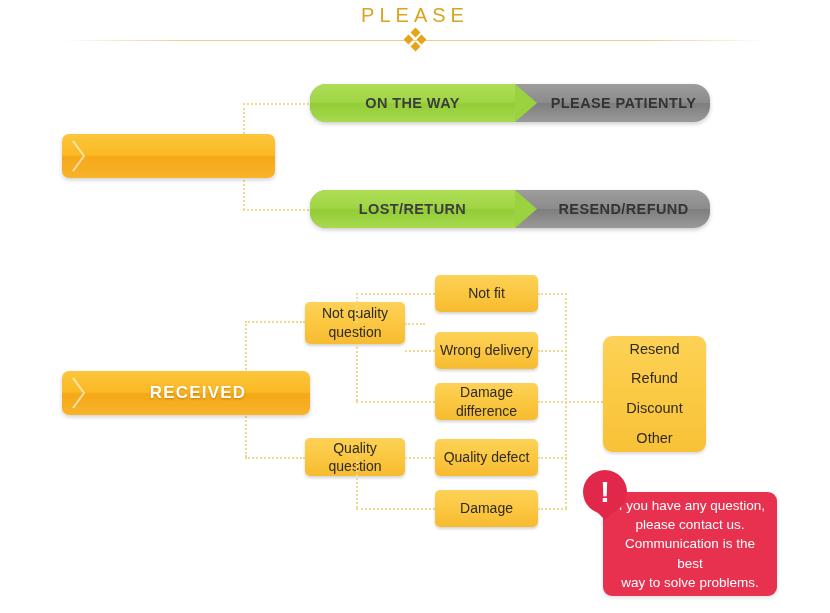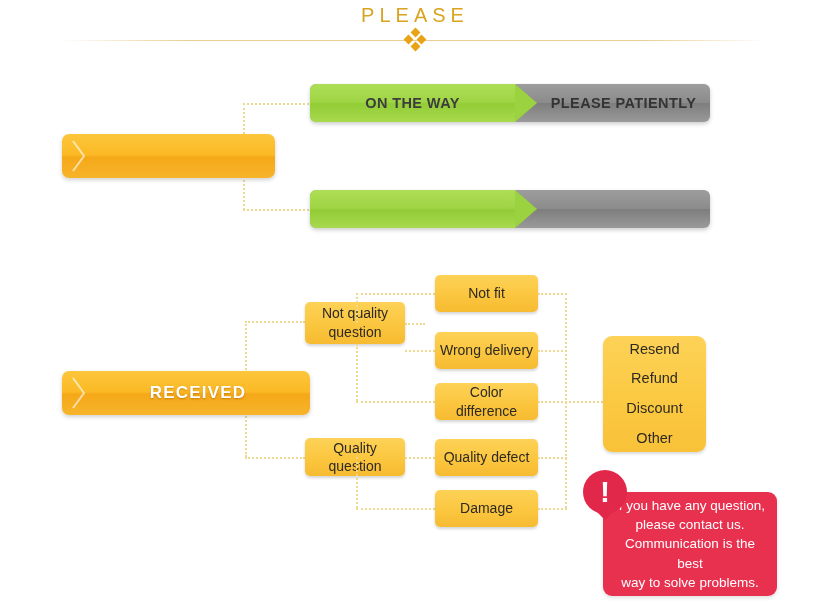--- a/index.html
+++ b/index.html
@@ -92,21 +92,21 @@
     font-weight: bold;
     font-size: 17px;
     letter-spacing: 1.2px;
     text-shadow: 0 1px 2px rgba(160,90,0,0.55);
   }
 
   
   .statusbar {
     position: absolute;
     height: 38px;
-    border-radius: 6px;
+    border-radius: 16px;
     box-shadow: 0 2px 4px rgba(0,0,0,0.2);
     overflow: hidden;
     background: linear-gradient(to bottom, #9d9d9d 0%, #8b8b8b 50%, #7e7e7e 51%, #9a9a9a 100%);
   }
   .statusbar .green {
     position: absolute;
     left: 0;
     top: 0;
     height: 38px;
     background: linear-gradient(to bottom, #aede55 0%, #9fd545 48%, #92cc36 52%, #a8da4e 100%);
@@ -254,20 +254,22 @@
     <div class="lbl-right" style="left:227px; width:173px;">PLEASE PATIENTLY WAIT</div>
   </div>
 
   <div class="statusbar" style="left:310px; top:190px; width:400px;">
     <div class="green" style="width:205px;"></div>
     <div class="greenpoint" style="left:205px;">
       <svg width="22" height="38" viewBox="0 0 22 38">
         <path d="M0 0 L22 19 L0 38 Z" fill="#9bd23f"></path>
       </svg>
     </div>
+    <div class="lbl-left" style="left:0; width:205px;">LOST/RETURN</div>
+    <div class="lbl-right" style="left:227px; width:173px;">RESEND/REFUND</div>
   </div>
 
   <div class="conn-v" style="left:245px; top:321px; height:136px;"></div>
   <div class="conn-h" style="left:245px; top:393px; width:22px;"></div>
   <div class="conn-h" style="left:245px; top:321px; width:60px;"></div>
   <div class="conn-h" style="left:245px; top:457px; width:60px;"></div>
 
   <div class="banner" style="left:62px; top:371px; width:248px;">
     <span class="chev">
       <svg width="14" height="32" viewBox="0 0 14 32">
@@ -289,21 +291,21 @@
   <div class="conn-h" style="left:356px; top:401px; width:79px;"></div>
 
   <div class="conn-v" style="left:356px; top:457px; height:51px;"></div>
   <div class="conn-h" style="left:405px; top:457px; width:30px;"></div>
   <div class="conn-h" style="left:356px; top:508px; width:79px;"></div>
 
   <div class="node" style="left:435px; top:275px; width:103px; height:37px;">Not fit</div>
 
   <div class="node" style="left:435px; top:332px; width:103px; height:37px;">Wrong delivery</div>
 
-  <div class="node" style="left:435px; top:383px; width:103px; height:37px;">Color difference</div>
+  <div class="node" style="left:435px; top:383px; width:103px; height:37px;">Damage difference</div>
 
   <div class="node" style="left:435px; top:490px; width:103px; height:37px;">Damage</div>
 
   <div class="node" style="left:435px; top:439px; width:103px; height:37px;">Quality defect</div>
 
   <div class="conn-v" style="left:565px; top:293px; height:215px;"></div>
   <div class="conn-h" style="left:538px; top:293px; width:29px;"></div>
   <div class="conn-h" style="left:538px; top:350px; width:29px;"></div>
   <div class="conn-h" style="left:538px; top:401px; width:29px;"></div>
   <div class="conn-h" style="left:538px; top:457px; width:29px;"></div>

